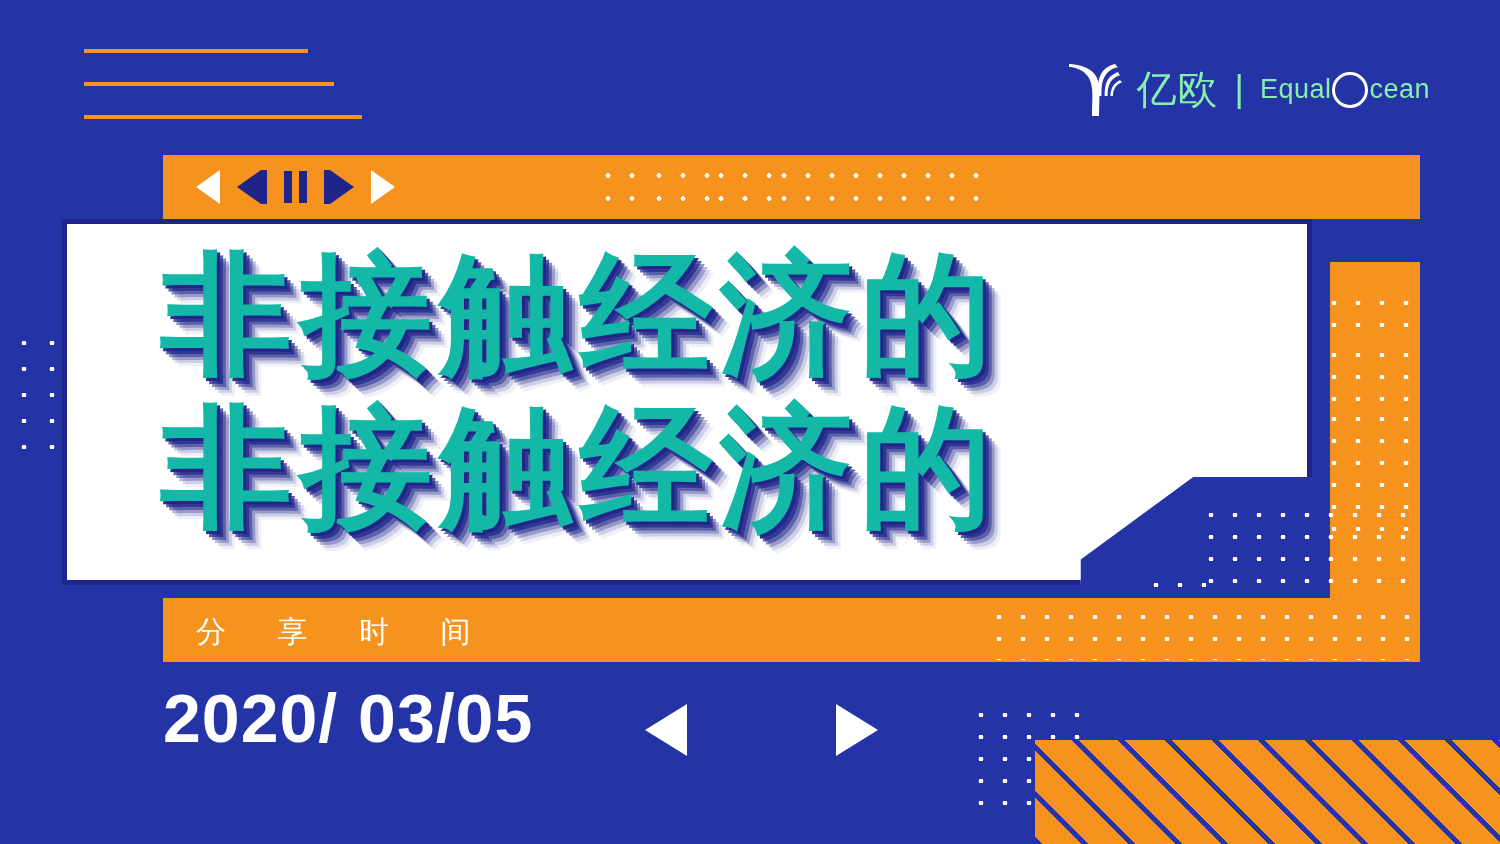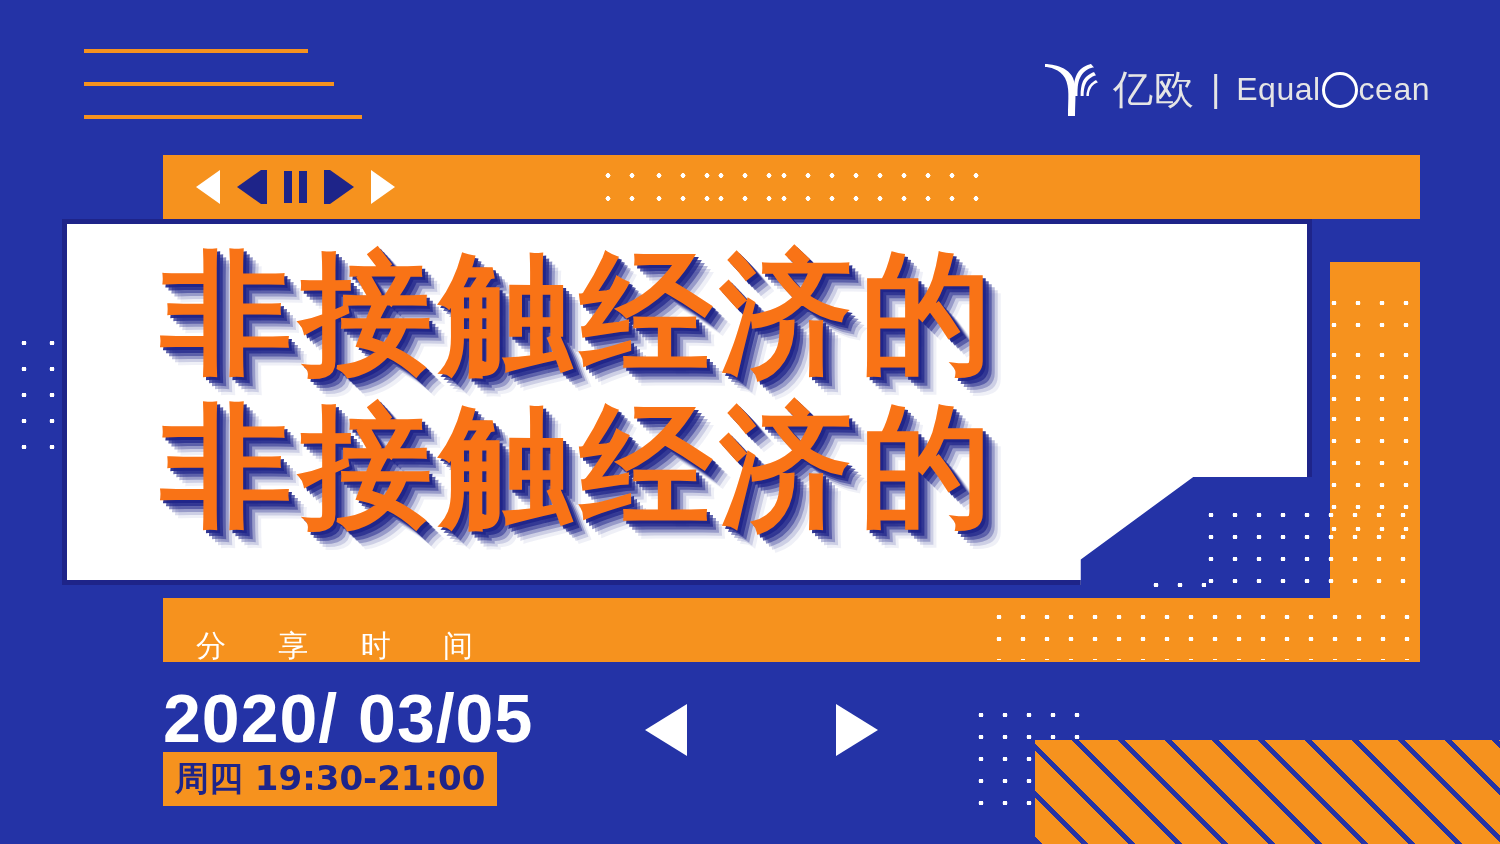--- a/index.html
+++ b/index.html
@@ -28,38 +28,38 @@
   .rule.r3 { top: 115px; width: 278px; }
 
   
   .logo {
     position: absolute;
     right: 70px;
     top: 58px;
     display: flex;
     align-items: center;
     gap: 14px;
-    color: #e5e5e5;
+    color: #86efac;
   }
   .logo-mark { width: 62px; height: 62px; display:block; }
   .logo-cn {
     font-size: 40px;
     letter-spacing: 1px;
     line-height: 1;
     font-family: "DejaVu Sans", sans-serif;
     font-weight: 400;
   }
   .logo-div {
     font-size: 36px;
     line-height: 1;
     margin: 0 2px;
     font-weight: 300;
   }
   .logo-en {
-    font-size: 32px;
+    font-size: 27px;
     letter-spacing: 0.5px;
     line-height: 1;
     font-weight: 400;
     display: flex;
     align-items: center;
   }
   .logo-o {
     display: inline-block;
     width: 30px; height: 30px;
     border: 3px solid #fff;
@@ -188,47 +188,47 @@
 
   
   .title {
     position: absolute;
     left: 160px;
     top: 250px;
     width: 940px;
     z-index: 6;
   }
   .title-line {
-    font-family: Liberation Serif, serif;
+    font-family: Liberation Sans, sans-serif;
     font-weight: 700;
     font-size: 132px;
     line-height: 0.98;
     letter-spacing: 8px;
-    color: #f97316;
+    color: #14b8a6;
     white-space: nowrap;
     
     text-shadow:
       3px 3px 0 rgba(30,36,137,0.92),
       6px 6px 0 rgba(30,36,137,0.72),
       9px 9px 0 rgba(30,36,137,0.50),
       12px 12px 0 rgba(30,36,137,0.30),
       15px 15px 0 rgba(30,36,137,0.16),
       18px 18px 0 rgba(30,36,137,0.07);
   }
   .title-line.l2 { margin-top: 24px; }
 
   
   .share-label {
     position: absolute;
     left: 196px;
-    top: 626px;
+    top: 612px;
     color: #ffffff;
     font-size: 30px;
     letter-spacing: 22px;
-    font-family: Liberation Sans, sans-serif;
+    font-family: Liberation Serif, serif;
     font-weight: 400;
     z-index: 6;
   }
 
   
   .date-big {
     position: absolute;
     left: 163px;
     top: 684px;
     color: #ffffff;
@@ -356,21 +356,20 @@
     <div class="title-line l1">非接触经济的</div>
     <div class="title-line l2">非接触经济的</div>
   </div>
 
   <div class="bottom-bar"></div>
   <div class="dots" style="left:983px; top:602px; width:438px; height:58px; background-size:24px 22px;"></div>
 
   <div class="share-label">分 享 时 间</div>
 
   <div class="date-big">2020/ 03/05</div>
-  <div class="date-badge">周四 19:30-21:00</div>
 
   <div class="nav-tri-left"></div>
   <div class="nav-tri-right"></div>
 
   <div class="dots" style="left:965px; top:700px; width:118px; height:118px; background-size:24px 22px;"></div>
 
   <div class="hatch"></div>
 
 </div>
 

